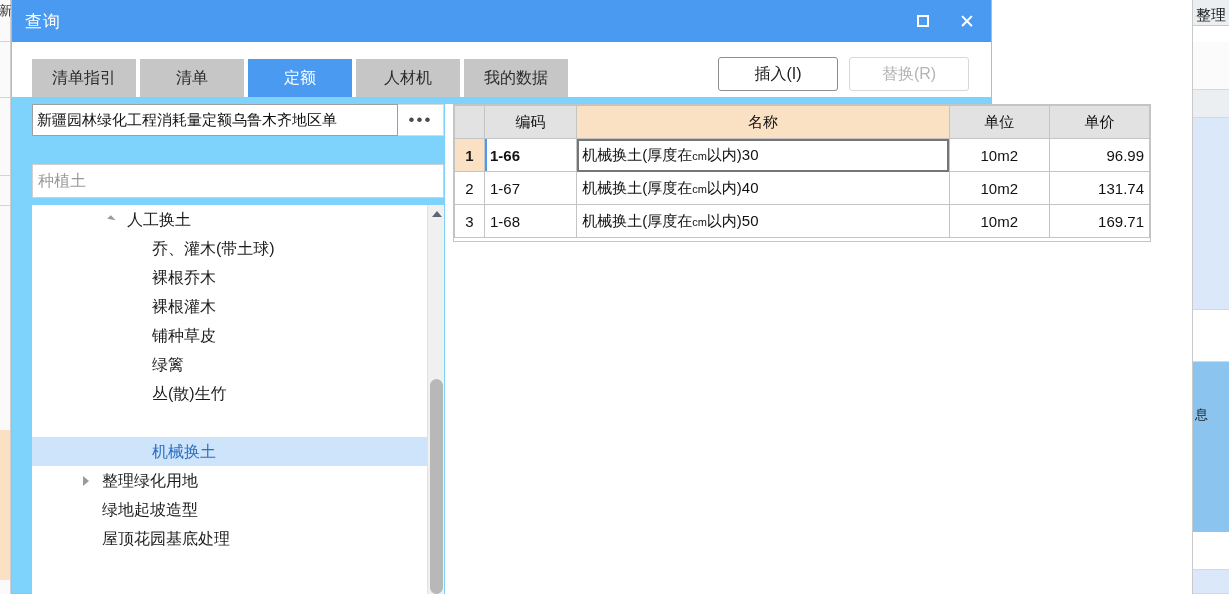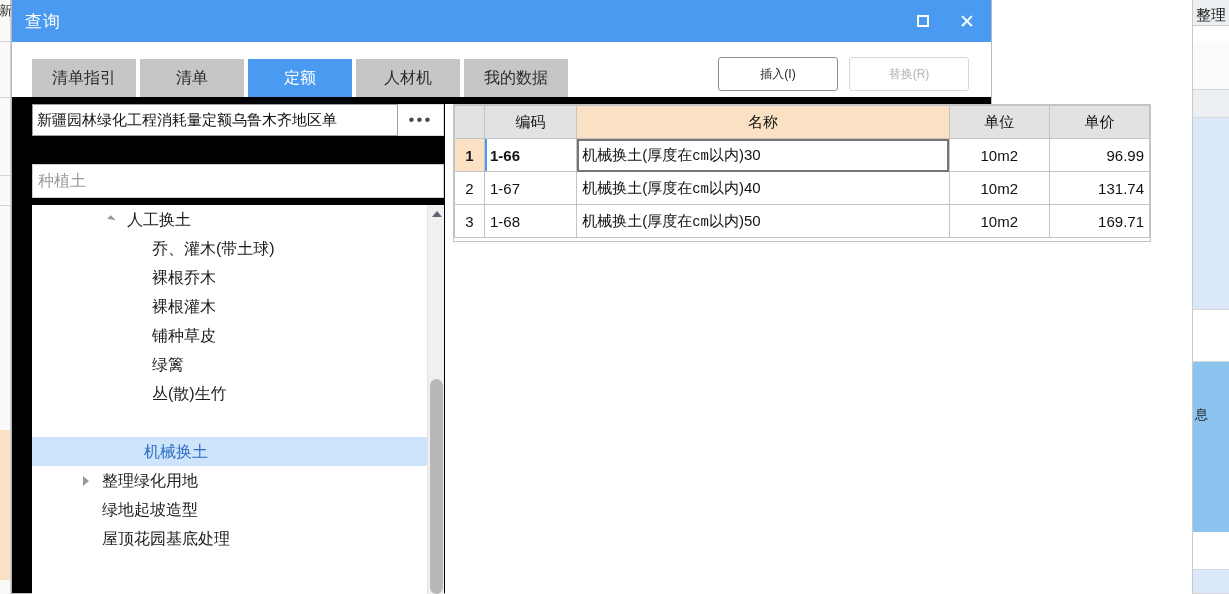--- a/index.html
+++ b/index.html
@@ -62,21 +62,21 @@
   }
   .bg-right-sel span {
     position: absolute; left: 2px; top: 44px;
     font-size: 13px; color: #1b1b1b;
   }
 
   
   .dialog {
     position: absolute; left: 11px; top: 0;
     width: 981px; height: 594px;
-    background: #000000;
+    background: #7dd3fc;
     box-sizing: border-box;
     border: 1px solid #b9b9b9;
     border-top: none;
   }
   .titlebar {
     position: absolute; left: 0; top: 0; right: 0; height: 42px;
     background: #4a9af2;
   }
   .title-text {
     position: absolute; left: 13px; top: 10px;
@@ -108,21 +108,21 @@
     display: flex; align-items: center; justify-content: center;
     font-size: 16px; margin-right: 4px; cursor: default;
     box-sizing: border-box;
   }
   .tab.active { background: #4a9af2; color: #ffffff; }
 
   .act-btn {
     position: absolute; top: 15px; height: 34px; width: 120px;
     border: 1px solid #bfbfbf; background: #ffffff; border-radius: 3px;
     display: flex; align-items: center; justify-content: center;
-    font-size: 12px; color: #1b1b1b; box-sizing: border-box;
+    font-size: 16px; color: #1b1b1b; box-sizing: border-box;
     cursor: default;
   }
   .act-insert { right: 153px; border-color: #8d8d8d; }
   .act-replace { right: 22px; color: #b4b4b4; border-color: #d8d8d8; }
 
   
   .left-panel {
     position: absolute; left: 20px; top: 104px;
     width: 412px; height: 490px;
   }
@@ -222,21 +222,21 @@
   td.idx {
     text-align: center; background: #ffffff; color: #333333;
   }
   tr.selrow td.idx { background: #fbe1c4; font-weight: bold; color: #1b1b1b; }
   td.code { text-align: left; }
   tr.selrow td.code { box-shadow: inset 2px 0 0 0 #4a9af2; font-weight: bold; }
   td.name { text-align: left; font-size: 16px; }
   tr.selrow td.name { outline: 2px solid #767676; outline-offset: -2px; }
   td.unit { text-align: center; }
   td.price { text-align: right; padding-right: 8px; }
-  .cm { font-size: 14px; font-family: Liberation Mono, monospace; }
+  .cm { font-size: 11px; }
 
   .table-blank {
     position: absolute; left: 441px; top: 242px;
     width: 698px; height: 352px; background: #ffffff;
   }
   .panel-filler {
     position: absolute; left: 433px; top: 104px;
     width: 8px; height: 490px; background: #ffffff;
   }
 </style>
@@ -325,21 +325,21 @@
             <div class="tree-node">
               <span class="tree-label" style="left: 120px;">绿篱</span>
             </div>
             <div class="tree-node">
               <span class="tree-label" style="left: 120px;">丛(散)生竹</span>
             </div>
             <div class="tree-node">
               <span class="tree-label" style="left: 120px; margin-top: 32px;">攀缘植物换土</span>
             </div>
             <div class="tree-node selected">
-              <span class="tree-label" style="left: 112px; text-align: center;">机械换土</span>
+              <span class="tree-label" style="left: 120px; text-align: center;">机械换土</span>
             </div>
             <div class="tree-node">
               <span class="tree-arrow" style="left: 48px;">
                 <i class="tri-right"></i>
               </span>
               <span class="tree-label" style="left: 70px;">整理绿化用地</span>
             </div>
             <div class="tree-node">
               <span class="tree-label" style="left: 70px;">绿地起坡造型</span>
             </div>

